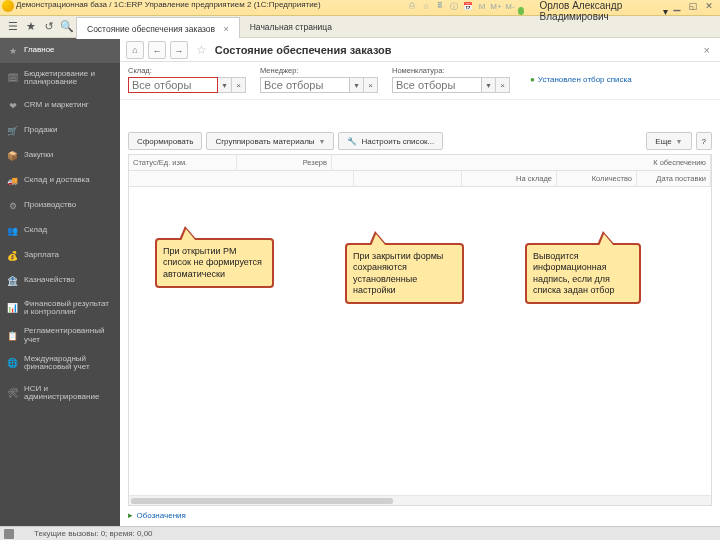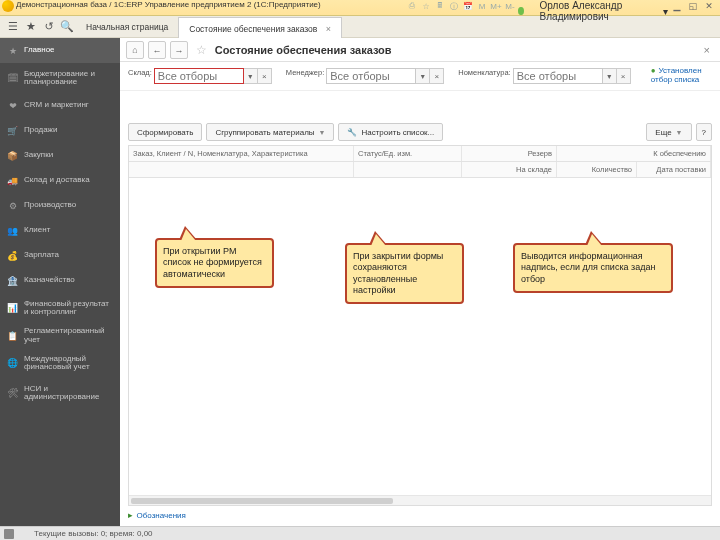--- a/index.html
+++ b/index.html
@@ -35,21 +35,21 @@
 
   
   .main{flex:1;background:#fff;display:flex;flex-direction:column;position:relative;}
   .toolbar{height:24px;display:flex;align-items:center;gap:4px;padding:2px 6px;border-bottom:1px solid #e0e0e0;}
   .nav-btn{width:18px;height:18px;border:1px solid #ccc;border-radius:2px;display:flex;align-items:center;justify-content:center;background:#fafafa;color:#555;font-size:9px;}
   .star{color:#bbb;font-size:12px;margin-left:4px;}
   .page-title{font-size:11px;font-weight:bold;margin-left:4px;color:#333;}
   .toolbar .x{margin-left:auto;color:#888;font-size:11px;padding-right:4px;}
 
   .filters{display:flex;gap:14px;padding:4px 8px 6px 8px;align-items:flex-end;border-bottom:1px solid #eee;}
-  .f-col{display:flex;flex-direction:row;gap:2px;}
+  .f-col{display:flex;flex-direction:column;gap:2px;}
   .f-label{font-size:7.5px;color:#555;}
   .f-row{display:flex;align-items:center;}
   .f-input{height:16px;border:1px solid #c9c9c9;background:#fff;color:#aaa;padding:0 3px;font-size:11px;}
   .f-input.red{border-color:#c33;}
   .f-btn-tiny{width:14px;height:16px;border:1px solid #ccc;border-left:none;background:#f5f5f5;display:flex;align-items:center;justify-content:center;font-size:8px;color:#666;}
   .filter-link{color:#1262b3;font-size:8px;align-self:center;margin-left:6px;cursor:pointer;}
   .bullet{color:#4a9c3a;margin-right:3px;}
 
   .actionbar{display:flex;align-items:center;gap:4px;padding:4px 8px;}
   .a-btn{height:18px;padding:0 8px;border:1px solid #ccc;border-radius:2px;background:#f6f6f6;font-size:8px;display:flex;align-items:center;color:#333;gap:4px;margin-top:28px;}
@@ -100,25 +100,25 @@
   <div class="winbtn">▁</div>
   <div class="winbtn">◱</div>
   <div class="winbtn">✕</div>
 </div>
 
 <div class="crumbbar">
   <div class="crumb-ico">☰</div>
   <div class="crumb-ico">★</div>
   <div class="crumb-ico">↺</div>
   <div class="crumb-ico">🔍</div>
-  <div class="crumb-tab">Начальная страница</div>
   <div class="crumb-tab active">
     <span>Состояние обеспечения заказов</span>
     <span class="x">×</span>
   </div>
+  <div class="crumb-tab">Начальная страница</div>
 </div>
 
 <div class="shell">
 
   <div class="sidebar">
     <div class="s-item active">
         <span class="ico">★</span>
         <span class="lbl">Главное</span>
       </div>
     <div class="s-item tall">
@@ -140,21 +140,21 @@
     <div class="s-item">
         <span class="ico">🚚</span>
         <span class="lbl">Склад и доставка</span>
       </div>
     <div class="s-item">
         <span class="ico">⚙</span>
         <span class="lbl">Производство</span>
       </div>
     <div class="s-item">
         <span class="ico">👥</span>
-        <span class="lbl">Клиент</span>
+        <span class="lbl">Склад</span>
       </div>
     <div class="s-item">
         <span class="ico">💰</span>
         <span class="lbl">Зарплата</span>
       </div>
     <div class="s-item">
         <span class="ico">🏦</span>
         <span class="lbl">Казначейство</span>
       </div>
     <div class="s-item tall">
@@ -229,21 +229,20 @@
       <div class="spacer"></div>
       <div class="a-btn">
           <span>Еще</span>
           <span class="dd">▼</span>
         </div>
       <div class="a-btn sq">?</div>
     </div>
 
     <div class="grid">
       <div class="gh-row">
-        <div class="gh" style="width:225px">Заказ, Клиент / N, Номенклатура, Характеристика</div>
         <div class="gh" style="width:108px">Статус/Ед. изм.</div>
         <div class="gh r" style="width:95px">Резерв</div>
         <div class="gh r" style="flex:1">К обеспечению</div>
       </div>
       <div class="gh-row">
         <div class="gh" style="width:225px"></div>
         <div class="gh" style="width:108px"></div>
         <div class="gh r" style="width:95px">На складе</div>
         <div class="gh r" style="width:80px">Количество</div>
         <div class="gh r" style="flex:1">Дата поставки</div>
@@ -260,21 +259,21 @@
     </div>
 
     <div class="callout" style="left:35px;top:200px">
       <div class="tail" style="left:22px"></div>
       <span>При открытии РМ список не формируется автоматически</span>
     </div>
     <div class="callout" style="left:225px;top:205px">
       <div class="tail" style="left:22px"></div>
       <span>При закрытии формы сохраняются установленные настройки</span>
     </div>
-    <div class="callout" style="left:393px;top:205px;width:160px">
+    <div class="callout" style="left:405px;top:205px;width:116px">
       <div class="tail" style="left:70px"></div>
       <span>Выводится информационная надпись, если для списка задан отбор</span>
     </div>
 
   </div>
 </div>
 
 <div class="status">
   <span class="ico"></span>
   <span>Текущие вызовы: 0; время: 0,00</span>

